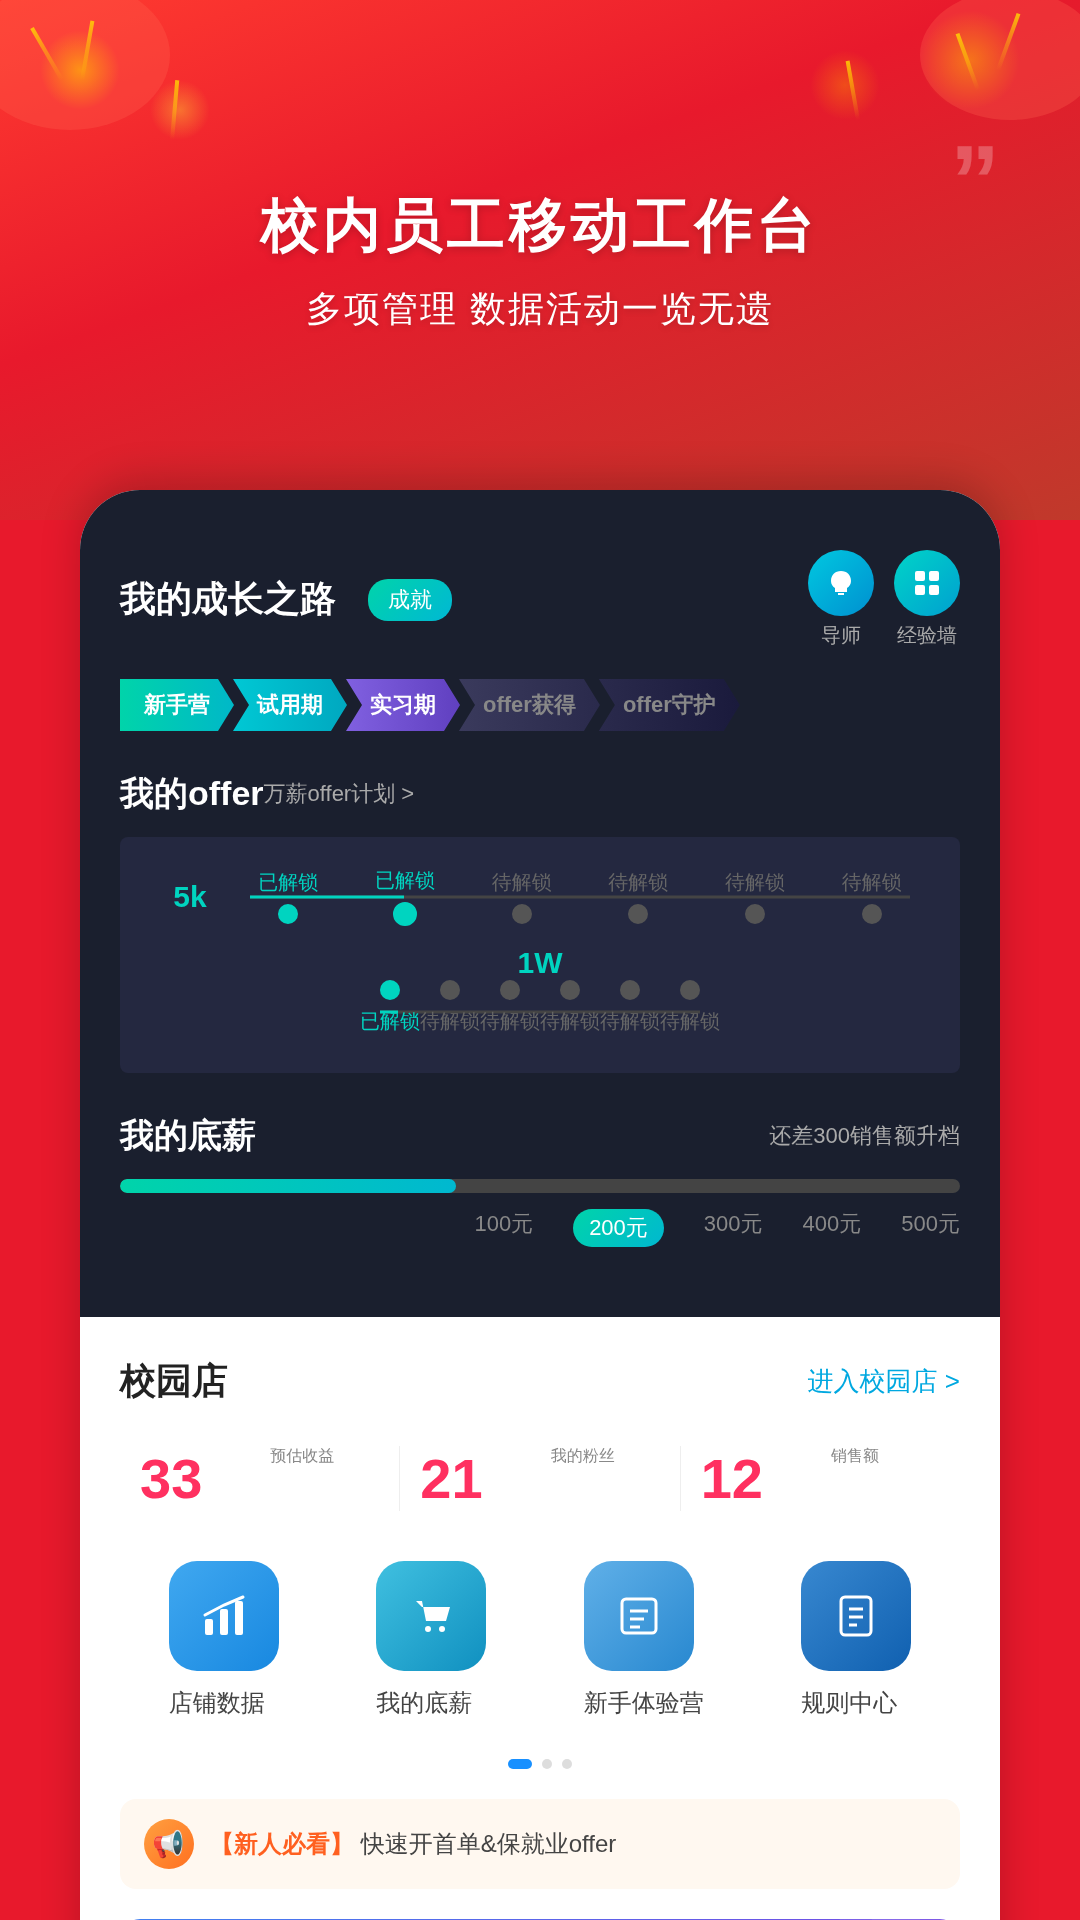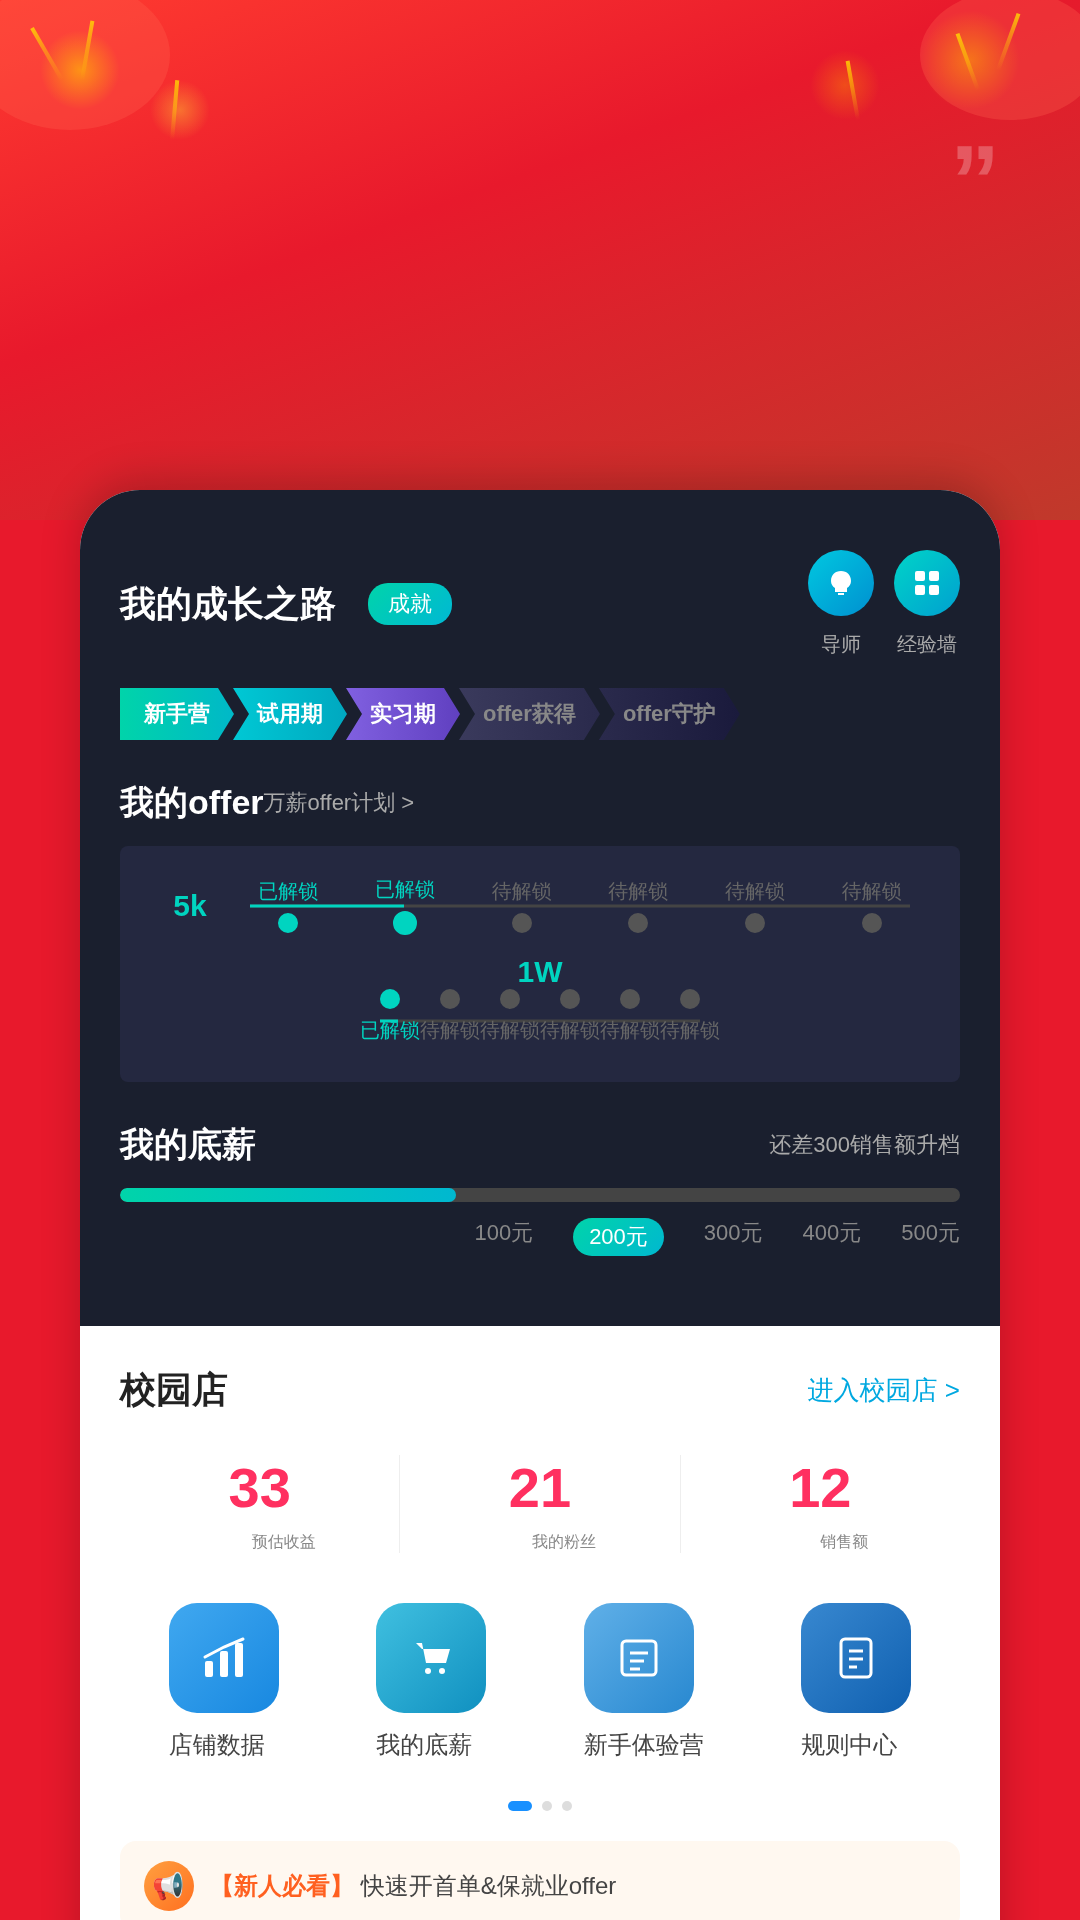--- a/index.html
+++ b/index.html
@@ -130,21 +130,21 @@
       margin-left: 16px;
     }
     .growth-icons {
       display: flex;
       gap: 20px;
     }
     .icon-btn {
       display: flex;
       flex-direction: column;
       align-items: center;
-      gap: 15px;
+      gap: 6px;
     }
     .icon-circle {
       width: 66px;
       height: 66px;
       border-radius: 50%;
       display: flex;
       align-items: center;
       justify-content: center;
       font-size: 28px;
     }
@@ -359,23 +359,23 @@
       gap: 6px;
     }
 
     .stats-row {
       display: flex;
       justify-content: space-around;
       margin-bottom: 50px;
     }
     .stat-item {
       display: flex;
-      flex-direction: column;
-      align-items: center;
-      gap: 12px;
+      flex-direction: row;
+      align-items: flex-start;
+      gap: 20px;
       flex: 1;
       border-right: 1px solid #eee;
       padding: 0 20px;
     }
     .stat-item:last-child { border-right: none; }
     .stat-value {
       font-size: 56px;
       font-weight: 700;
       color: #ff3060;
     }
@@ -509,20 +509,22 @@
   <div class="fw4 firework"></div>
   <div class="sparkle s1"></div>
   <div class="sparkle s2"></div>
   <div class="sparkle s3"></div>
   <div class="sparkle s4"></div>
   <div class="sparkle s5"></div>
   <div class="sparkle s6"></div>
 
   <div class="quote-mark">”</div>
 
+  <h1 class="hero-title">校内员工移动工作台</h1>
+  <p class="hero-subtitle">多项管理  数据活动一览无遗</p>
 </div>
 
 <div class="phone-container">
 
   <div class="growth-section">
 
     <div class="growth-header">
       <div style="display:flex; align-items:center; gap:16px;">
         <span class="growth-title">我的成长之路</span>
         <span class="growth-badge">成就</span>

